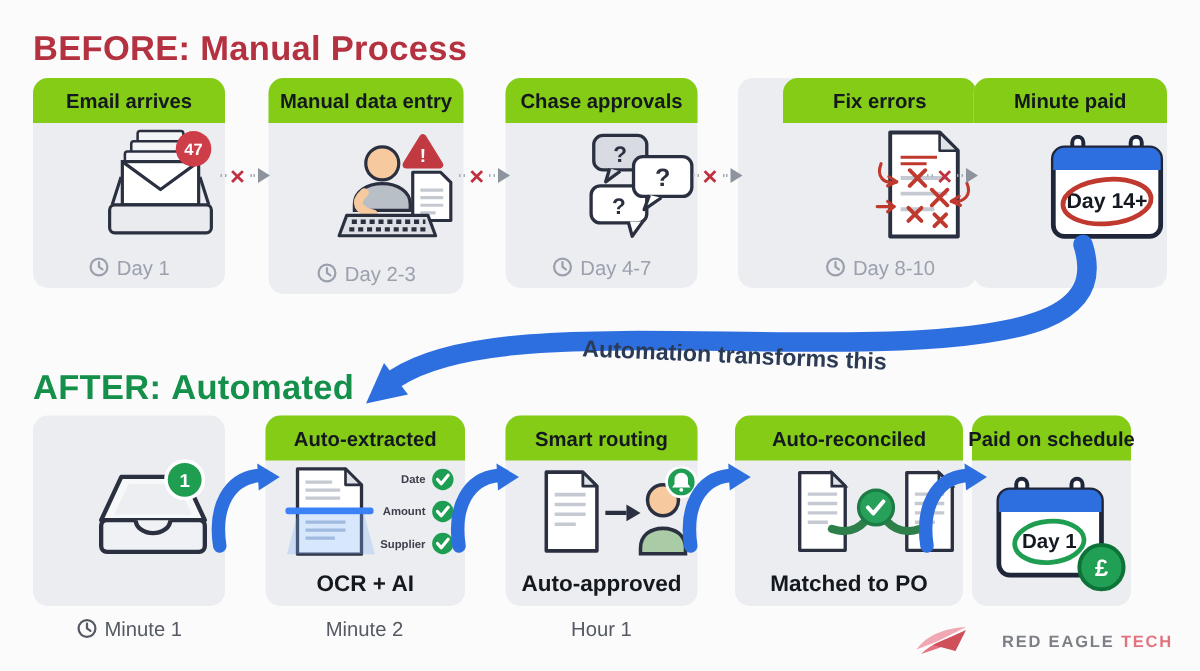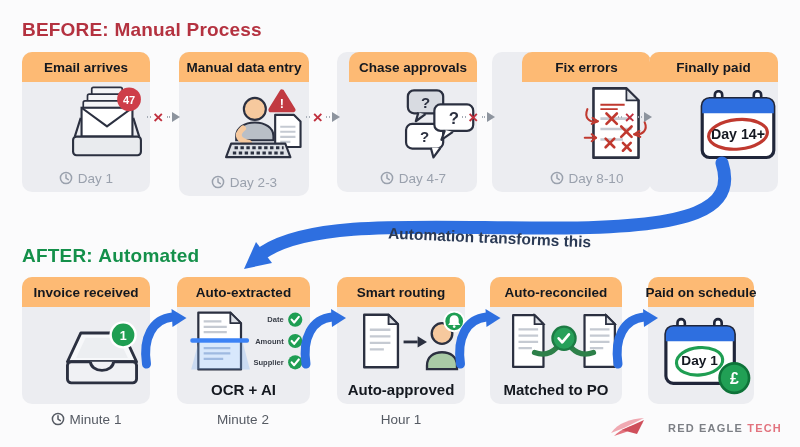--- a/index.html
+++ b/index.html
@@ -1,30 +1,30 @@
 <!DOCTYPE html>
 <html><head>
 <meta charset="utf-8">
 <style>
   html,body{margin:0;padding:0;background:#ffffff;}
   .canvas{
     position:relative;width:800px;height:447px;background:#fbfbfc;overflow:hidden;
     font-family:"Liberation Sans",sans-serif;
   }
   svg text{font-family:"Liberation Sans",sans-serif;}
-  .heading{position:absolute;font-size:19px;letter-spacing:.2px;}
+  .heading{position:absolute;font-size:23px;letter-spacing:.2px;}
   .heading .strong{font-weight:800;}
   .heading .rest{font-weight:600;}
   .before-heading{color:#b43240;left:22px;top:19px;}
   .after-heading{color:#14904a;left:22px;top:245px;}
   .after-heading .rest{font-weight:800;}
 
   .card{position:absolute;background:#ecedf1;border-radius:10px;display:flex;flex-direction:column;}
   .card-header{
-    height:30px;flex:0 0 30px;background:#fdba74;border-radius:10px 10px 0 0;
+    height:30px;flex:0 0 30px;background:#84cc16;border-radius:10px 10px 0 0;
     display:flex;align-items:center;justify-content:center;
     font-size:13.5px;font-weight:700;color:#14181f;white-space:nowrap;
   }
   .card-body{flex:1;display:flex;align-items:center;justify-content:flex-end;overflow:visible;}
   .card-time{
     flex:0 0 28px;display:flex;align-items:center;justify-content:center;gap:5px;
     color:#9aa1ad;font-size:13.5px;
   }
   .card-sub{
     flex:0 0 30px;display:flex;align-items:center;justify-content:center;
@@ -101,21 +101,21 @@
     </div>
     <div class="card-time">
       <svg width="14" height="14" viewBox="0 0 14 14">
           <circle cx="7" cy="7" r="5.6" fill="none" stroke="currentColor" stroke-width="1.5"></circle>
           <path d="M7 3.8 V7 L9.3 8.6" stroke="currentColor" stroke-width="1.5" fill="none" stroke-linecap="round"></path>
         </svg>
       <span>Day 2-3</span>
     </div>
   </div>
 
-  <div class="card" style="left:337px;top:52px;width:128px;height:140px;padding-left:12px;">
+  <div class="card" style="left:337px;top:52px;width:128px;height:140px;">
     <div class="card-header">Chase approvals</div>
     <div class="card-body">
       <svg width="80" height="76" viewBox="0 0 90 86">
         <rect x="12" y="6" width="40" height="26" rx="7" fill="#d8dbe1" stroke="#2b3040" stroke-width="2.5"></rect>
         <path d="M24 31 l-3 10 l11 -8" fill="#d8dbe1" stroke="#2b3040" stroke-width="2.5" stroke-linejoin="round"></path>
         <text x="32" y="26" text-anchor="middle" font-size="17" font-weight="bold" fill="#2b3040">?</text>
         <rect x="10" y="44" width="42" height="28" rx="7" fill="#ffffff" stroke="#2b3040" stroke-width="2.5"></rect>
         <path d="M38 71 l3 11 l8 -11" fill="#ffffff" stroke="#2b3040" stroke-width="2.5" stroke-linejoin="round"></path>
         <text x="31" y="65" text-anchor="middle" font-size="17" font-weight="bold" fill="#2b3040">?</text>
         <rect x="42" y="22" width="44" height="30" rx="7" fill="#ffffff" stroke="#2b3040" stroke-width="2.5"></rect>
@@ -159,21 +159,21 @@
     <div class="card-time">
       <svg width="14" height="14" viewBox="0 0 14 14">
           <circle cx="7" cy="7" r="5.6" fill="none" stroke="currentColor" stroke-width="1.5"></circle>
           <path d="M7 3.8 V7 L9.3 8.6" stroke="currentColor" stroke-width="1.5" fill="none" stroke-linecap="round"></path>
         </svg>
       <span>Day 8-10</span>
     </div>
   </div>
 
   <div class="card" style="left:649px;top:52px;width:129px;height:140px;">
-    <div class="card-header">Finally paid</div>
+    <div class="card-header">Minute paid</div>
     <div class="card-body" style="align-items:flex-start;padding-top:8px;">
       <svg width="80" height="74" viewBox="0 0 76 70">
         <rect x="16" y="1" width="7" height="13" rx="3.5" fill="#ffffff" stroke="#20263a" stroke-width="2.5"></rect>
         <rect x="53" y="1" width="7" height="13" rx="3.5" fill="#ffffff" stroke="#20263a" stroke-width="2.5"></rect>
         <rect x="4" y="8" width="68" height="56" rx="7" fill="#ffffff" stroke="#20263a" stroke-width="3"></rect>
         <path d="M4 22 v-7 a7 7 0 0 1 7-7 h54 a7 7 0 0 1 7 7 v7 z" fill="#2e6fe0"></path>
         <text x="38" y="46" text-anchor="middle" font-size="13.5" font-weight="bold" fill="#141821">Day 14+</text>
         <ellipse cx="38" cy="42" rx="28" ry="14" fill="none" stroke="#c0392f" stroke-width="3" transform="rotate(-5 38 42)"></ellipse>
       </svg>
     </div>
@@ -211,21 +211,20 @@
       <span class="dot"></span>
     <span class="arrowhead-right"></span>
   </div>
 
   <div class="heading after-heading">
     <span class="strong">AFTER:</span>
     <span class="rest">Automated</span>
   </div>
 
   <div class="card" style="left:22px;top:277px;width:128px;height:127px;">
-    <div class="card-header">Invoice received</div>
     <div class="card-body">
       <svg width="96" height="70" viewBox="0 0 100 72">
         <path d="M28 12 L72 12 L86 42 L14 42 Z" fill="#f7f8fa" stroke="#2b3040" stroke-width="3" stroke-linejoin="round"></path>
         <path d="M33 17 L67 17 L77 38 L23 38 Z" fill="#eceef1" stroke="none"></path>
         <rect x="14" y="42" width="72" height="22" rx="4" fill="#f0f1f4" stroke="#2b3040" stroke-width="3"></rect>
         <path d="M38 42 a12 9 0 0 0 24 0" fill="#f0f1f4" stroke="#2b3040" stroke-width="3"></path>
         <circle cx="72" cy="14" r="13" fill="#1f9e52" stroke="#ffffff" stroke-width="2.5"></circle>
         <text x="72" y="19" text-anchor="middle" font-size="13" font-weight="bold" fill="#ffffff">1</text>
       </svg>
     </div>
@@ -273,21 +272,21 @@
         <g>
           <text x="104" y="63" text-anchor="end" font-size="8.5" font-weight="bold" fill="#3a3f49">Supplier</text>
           <circle cx="117" cy="60" r="8" fill="#1e9e53"></circle>
           <path d="M113 60 l2.8 3.2 l5.2 -6.4" stroke="#ffffff" stroke-width="2.4" fill="none" stroke-linecap="round" stroke-linejoin="round"></path>
         </g>
       </svg>
     </div>
     <div class="card-sub">OCR + AI</div>
   </div>
 
-  <div class="card" style="left:490px;top:277px;width:132px;height:127px;">
+  <div class="card" style="left:490px;top:277px;width:152px;height:127px;">
     <div class="card-header">Auto-reconciled</div>
     <div class="card-body">
       <svg width="116" height="58" viewBox="0 0 130 64">
         <path d="M8 3 h24 l10 10 v48 h-34 z" fill="#ffffff" stroke="#2b3040" stroke-width="2.5" stroke-linejoin="round"></path>
         <path d="M32 3 v10 h10 z" fill="#dfe2e7" stroke="#2b3040" stroke-width="2"></path>
         <path d="M14 19 h22 M14 26 h22 M14 33 h22 M14 40 h15" stroke="#c5cad2" stroke-width="2.5"></path>
         <path d="M88 3 h24 l10 10 v48 h-34 z" fill="#ffffff" stroke="#2b3040" stroke-width="2.5" stroke-linejoin="round"></path>
         <path d="M112 3 v10 h10 z" fill="#dfe2e7" stroke="#2b3040" stroke-width="2"></path>
         <path d="M94 19 h22 M94 26 h22 M94 33 h22 M94 40 h15" stroke="#c5cad2" stroke-width="2.5"></path>
         <path d="M32 45 C 46 50, 56 43, 61 33" stroke="#2d8049" stroke-width="6" fill="none" stroke-linecap="round"></path>

